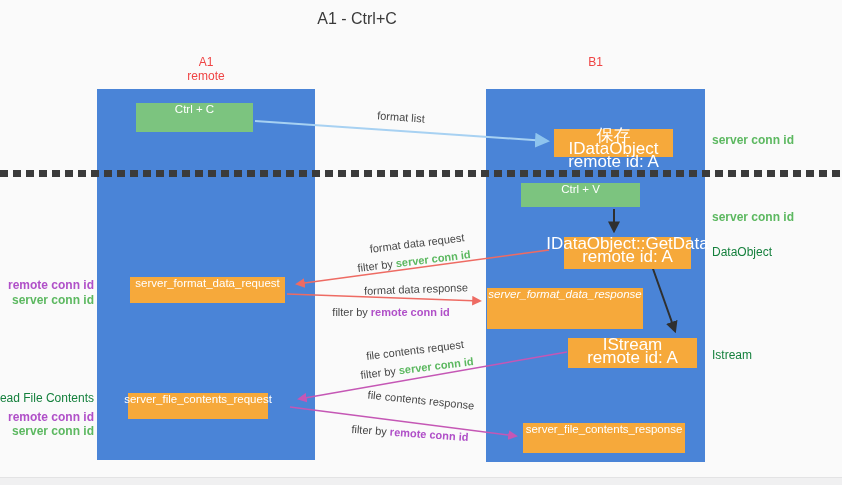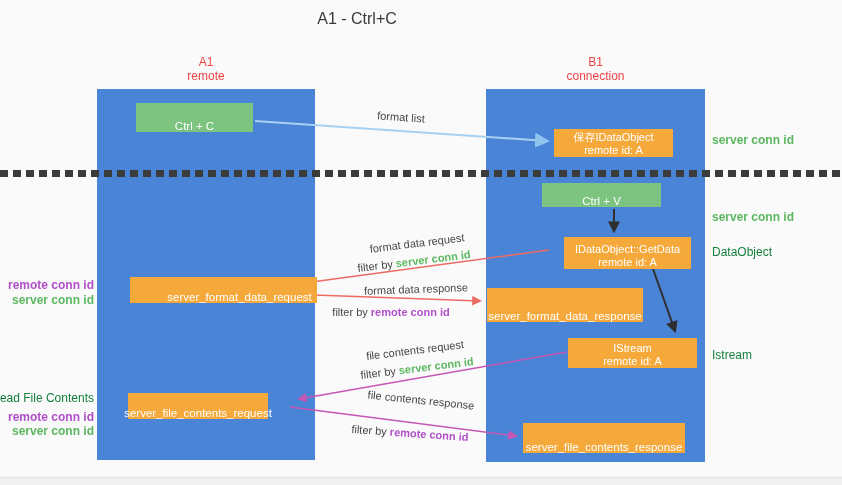--- a/index.html
+++ b/index.html
@@ -14,32 +14,32 @@
   .colheader.b{left:486px;top:55px;width:219px;}
 
   .col{position:absolute;background:#4a84d7;}
   .col.a{left:97px;top:89px;width:218px;height:371px;}
   .col.b{left:486px;top:89px;width:219px;height:373px;}
 
   .dotted{position:absolute;left:0;top:170px;width:842px;height:7px;
           background:repeating-linear-gradient(to right,#3b3b3b 0 8px,rgba(0,0,0,0) 8px 13px);}
 
   .node{position:absolute;display:flex;flex-direction:column;align-items:center;
-        justify-content:flex-end;color:#ffffff;text-align:center;}
+        justify-content:flex-start;color:#ffffff;text-align:center;}
   .node.orange{background:#f6a93b;}
   .node.green{background:#7cc47f;}
-  .node .l1,.node .l2{font-size:11px;line-height:13px;}
+  .node .l1,.node .l2{font-size:17px;line-height:13px;}
   .node.single{font-size:11.5px;}
 
   #ctrl-c{left:136px;top:103px;width:117px;height:29px;}
   #save-ido{left:554px;top:129px;width:119px;height:28px;}
-  #ctrl-v{left:542px;top:183px;width:119px;height:24px;}
+  #ctrl-v{left:521px;top:183px;width:119px;height:24px;}
   #getdata{left:564px;top:237px;width:127px;height:32px;}
-  #fmt-req{left:130px;top:277px;width:155px;height:26px;padding-left:32px;}
-  #fmt-resp{left:487px;top:288px;width:156px;height:34px;}
+  #fmt-req{left:130px;top:277px;width:155px;height:26px;}
+  #fmt-resp{left:487px;top:288px;width:156px;height:41px;font-style:italic;}
   #istream-node{left:568px;top:338px;width:129px;height:30px;}
   #file-req{left:128px;top:393px;width:140px;height:26px;}
   #file-resp{left:523px;top:423px;width:162px;height:30px;}
 
   svg.arrows{position:absolute;left:0;top:0;pointer-events:none;}
 
   .alabel{position:absolute;white-space:nowrap;font-size:11px;color:#474747;
           transform:translate(-50%,-50%);}
   .green-b{color:#5cb860;font-weight:bold;}
   .purple-b{color:#b050c8;font-weight:bold;}
@@ -62,21 +62,20 @@
   <div class="title">
     <div>A1 - Ctrl+C</div>
   </div>
 
   <div class="colheader a">
     <div>A1</div>
     <div>remote</div>
   </div>
   <div class="colheader b">
     <div>B1</div>
-    <div>connection</div>
   </div>
 
   <div class="col a"></div>
   <div class="col b"></div>
 
   <div class="dotted"></div>
 
   <svg class="arrows" width="842" height="485" viewBox="0 0 842 485">
     <defs>
       <marker id="m-blue" viewBox="0 0 10 10" refX="8" refY="5" markerWidth="7.5" markerHeight="7.5" orient="auto-start-reverse">

